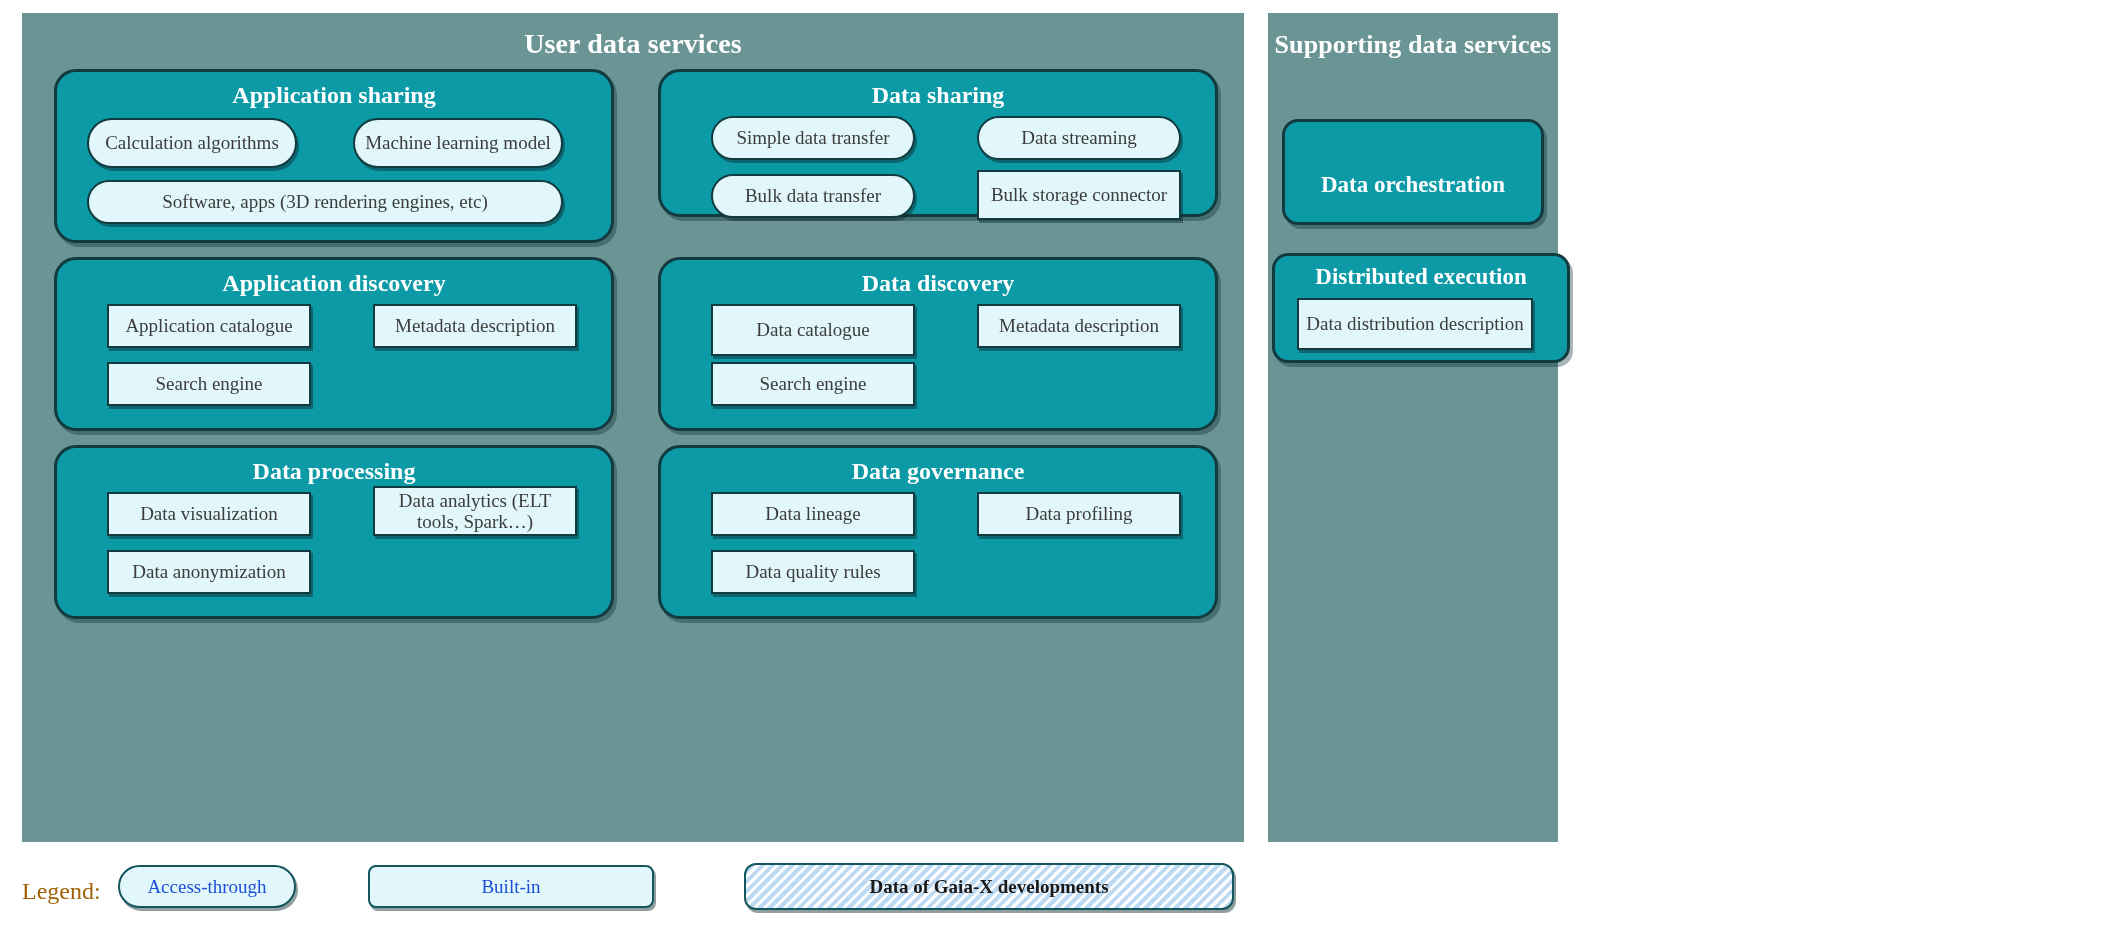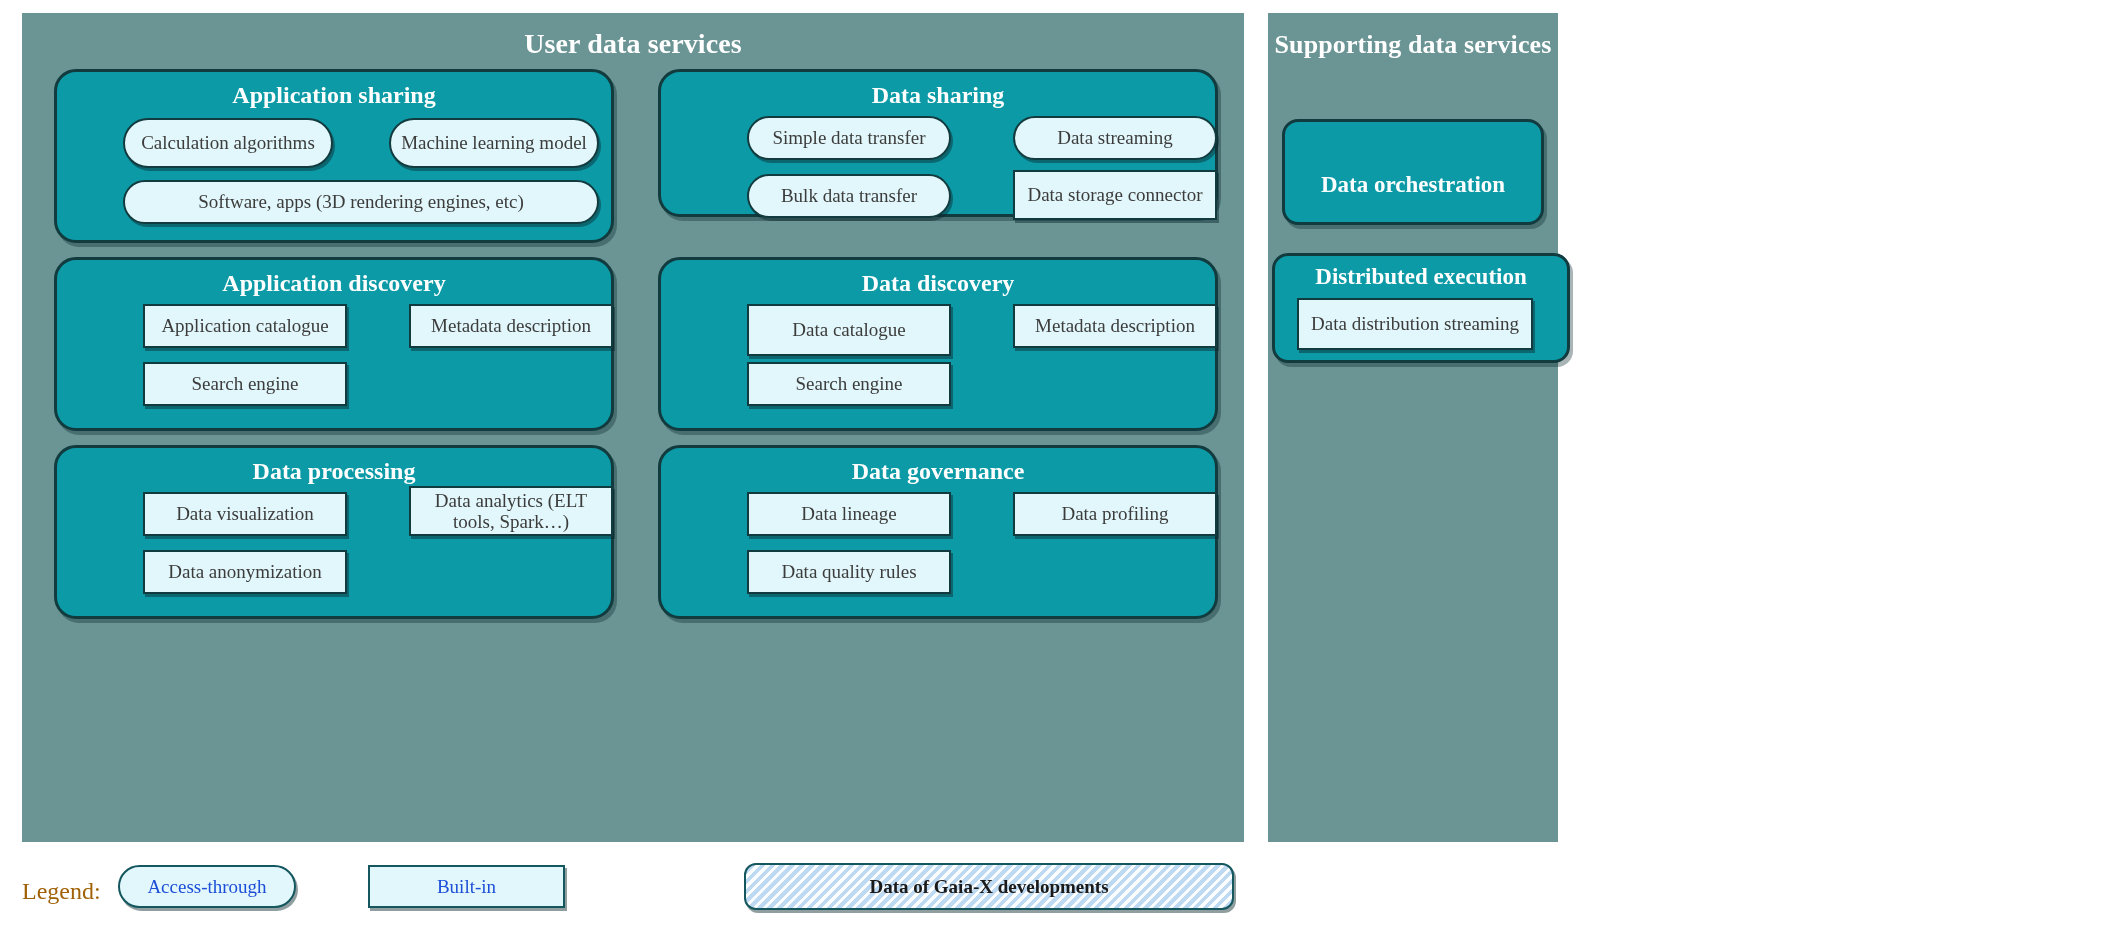--- a/index.html
+++ b/index.html
@@ -58,21 +58,20 @@
     font-weight: bold;
     font-size: 24px;
     text-align: center;
     margin-top: 10px;
     line-height: 1.1;
   }
   .group-body {
     position: relative;
     width: 100%;
     height: calc(100% - 42px);
-    margin-left: 36px;
   }
 
   
   .item {
     position: absolute;
     background: #e2f7fb;
     border: 2px solid #123b3f;
     box-sizing: border-box;
     color: #3c3c3c;
     font-size: 19px;
@@ -126,21 +125,21 @@
     border: 2px solid #14575f;
     box-sizing: border-box;
     display: flex;
     align-items: center;
     justify-content: center;
     font-size: 19px;
     color: #1d4ed8;
     box-shadow: 2px 3px 0 rgba(10,40,45,.45);
   }
   #legend-access { left: 118px; top: 5px; width: 178px; height: 43px; border-radius: 999px; }
-  #legend-builtin { left: 368px; top: 5px; width: 197px; height: 43px; border-radius: 0; }
+  #legend-builtin { left: 368px; top: 5px; width: 286px; height: 43px; border-radius: 8px; }
   #legend-area {
     position: absolute;
     left: 744px; top: 3px; width: 490px; height: 47px;
     border: 2px solid #14575f;
     border-radius: 12px;
     box-sizing: border-box;
     display: flex;
     align-items: center;
     justify-content: center;
     font-size: 19px;
@@ -172,21 +171,21 @@
         <div class="item pill" style="left:30px; top:72px; width:476px; height:44px;">Software, apps (3D rendering engines, etc)</div>
       </div>
     </div>
 
     <div class="group" style="left:636px; top:56px; width:560px; height:148px;">
       <div class="group-title">Data sharing</div>
       <div class="group-body">
         <div class="item pill" style="left:50px; top:8px; width:204px; height:44px;">Simple data transfer</div>
         <div class="item pill" style="left:316px; top:8px; width:204px; height:44px;">Data streaming</div>
         <div class="item pill" style="left:50px; top:66px; width:204px; height:44px;">Bulk data transfer</div>
-        <div class="item rect" style="left:316px; top:62px; width:204px; height:50px;">Data storage connector</div>
+        <div class="item rect" style="left:316px; top:62px; width:204px; height:50px;">Bulk storage connector</div>
       </div>
     </div>
 
     <div class="group" style="left:32px; top:244px; width:560px; height:174px;">
       <div class="group-title">Application discovery</div>
       <div class="group-body">
         <div class="item rect" style="left:50px; top:8px; width:204px; height:44px;">Application catalogue</div>
         <div class="item rect" style="left:316px; top:8px; width:204px; height:44px;">Metadata description</div>
         <div class="item rect" style="left:50px; top:66px; width:204px; height:44px;">Search engine</div>
       </div>
@@ -222,21 +221,21 @@
 
   <div class="panel" id="support-panel">
     <div class="panel-title">Supporting data services</div>
 
     <div class="subgroup" style="left:14px; top:106px; width:262px; height:106px;">
       <div class="subgroup-title" style="margin-top:50px;">Data orchestration</div>
     </div>
 
     <div class="subgroup" style="left:4px; top:240px; width:298px; height:110px;">
       <div class="subgroup-title" style="margin-top:8px;">Distributed execution</div>
-      <div class="item rect" style="left:22px; top:42px; width:236px; height:52px;">Data distribution streaming</div>
+      <div class="item rect" style="left:22px; top:42px; width:236px; height:52px;">Data distribution description</div>
     </div>
   </div>
 
   <div id="legend">
     <div id="legend-label">Legend:</div>
     <div class="legend-chip" id="legend-access">Access-through</div>
     <div class="legend-chip" id="legend-builtin">Built-in</div>
     <div id="legend-area">Data of Gaia-X developments</div>
   </div>
 

